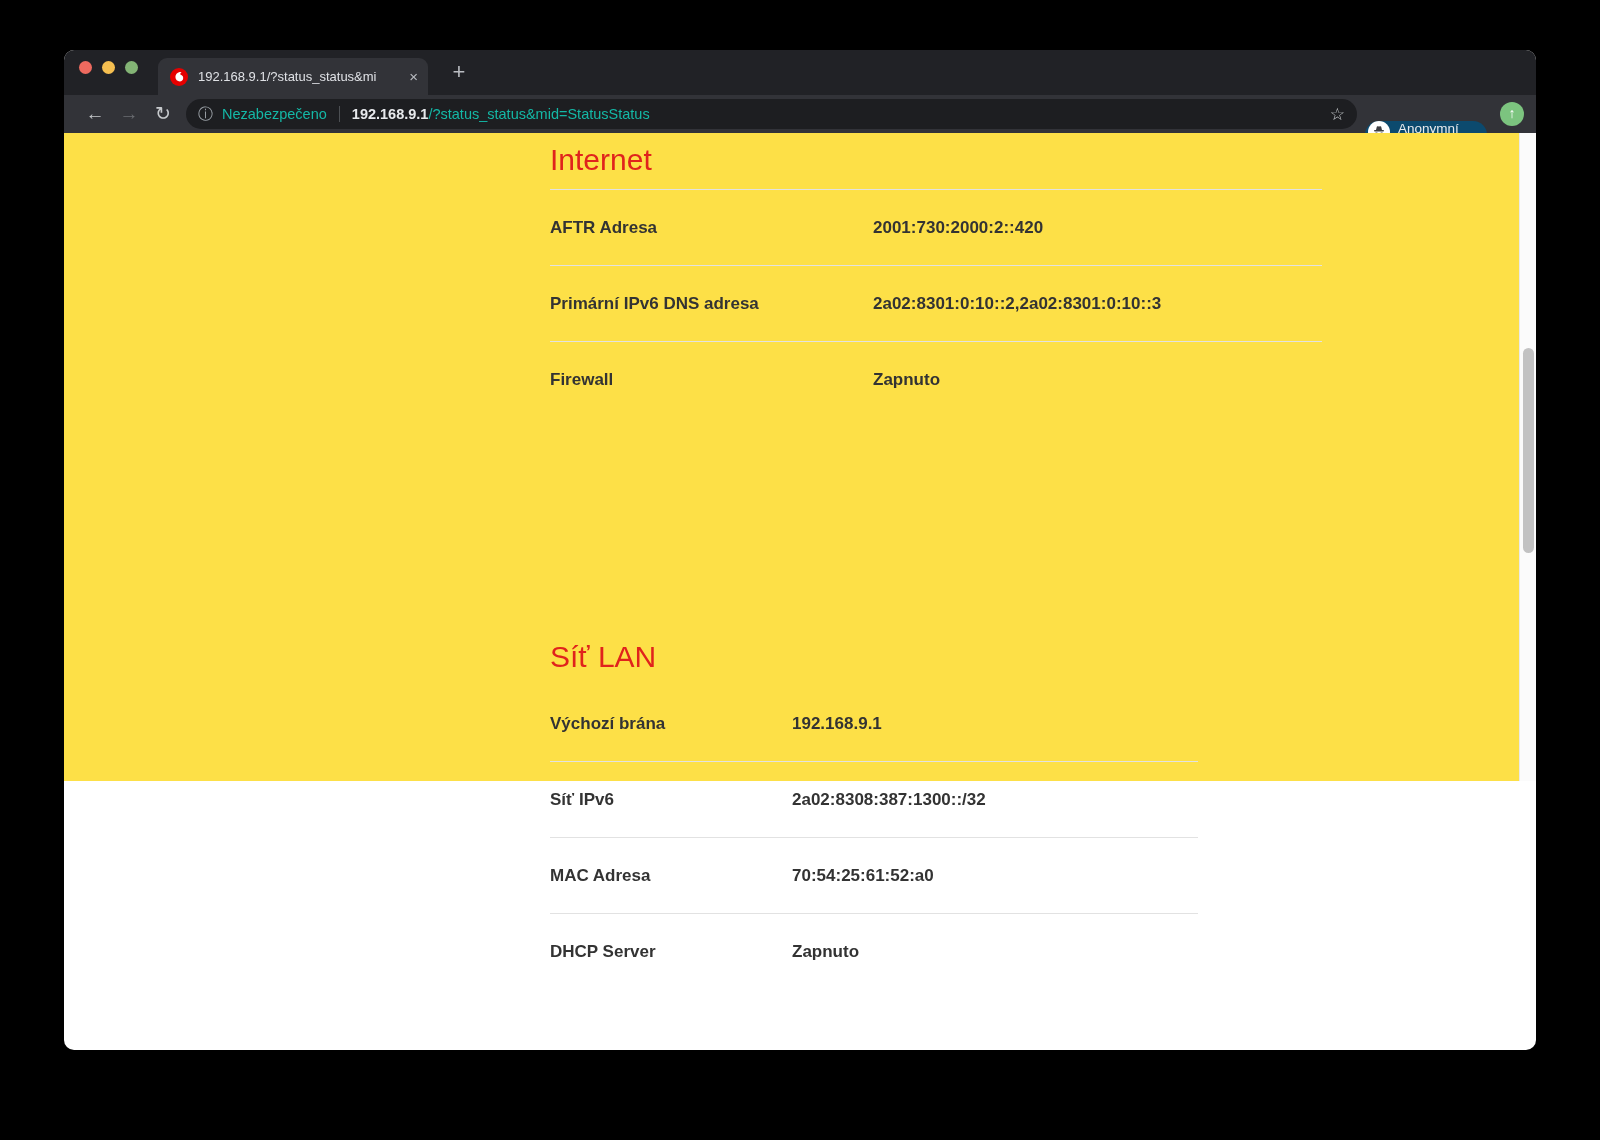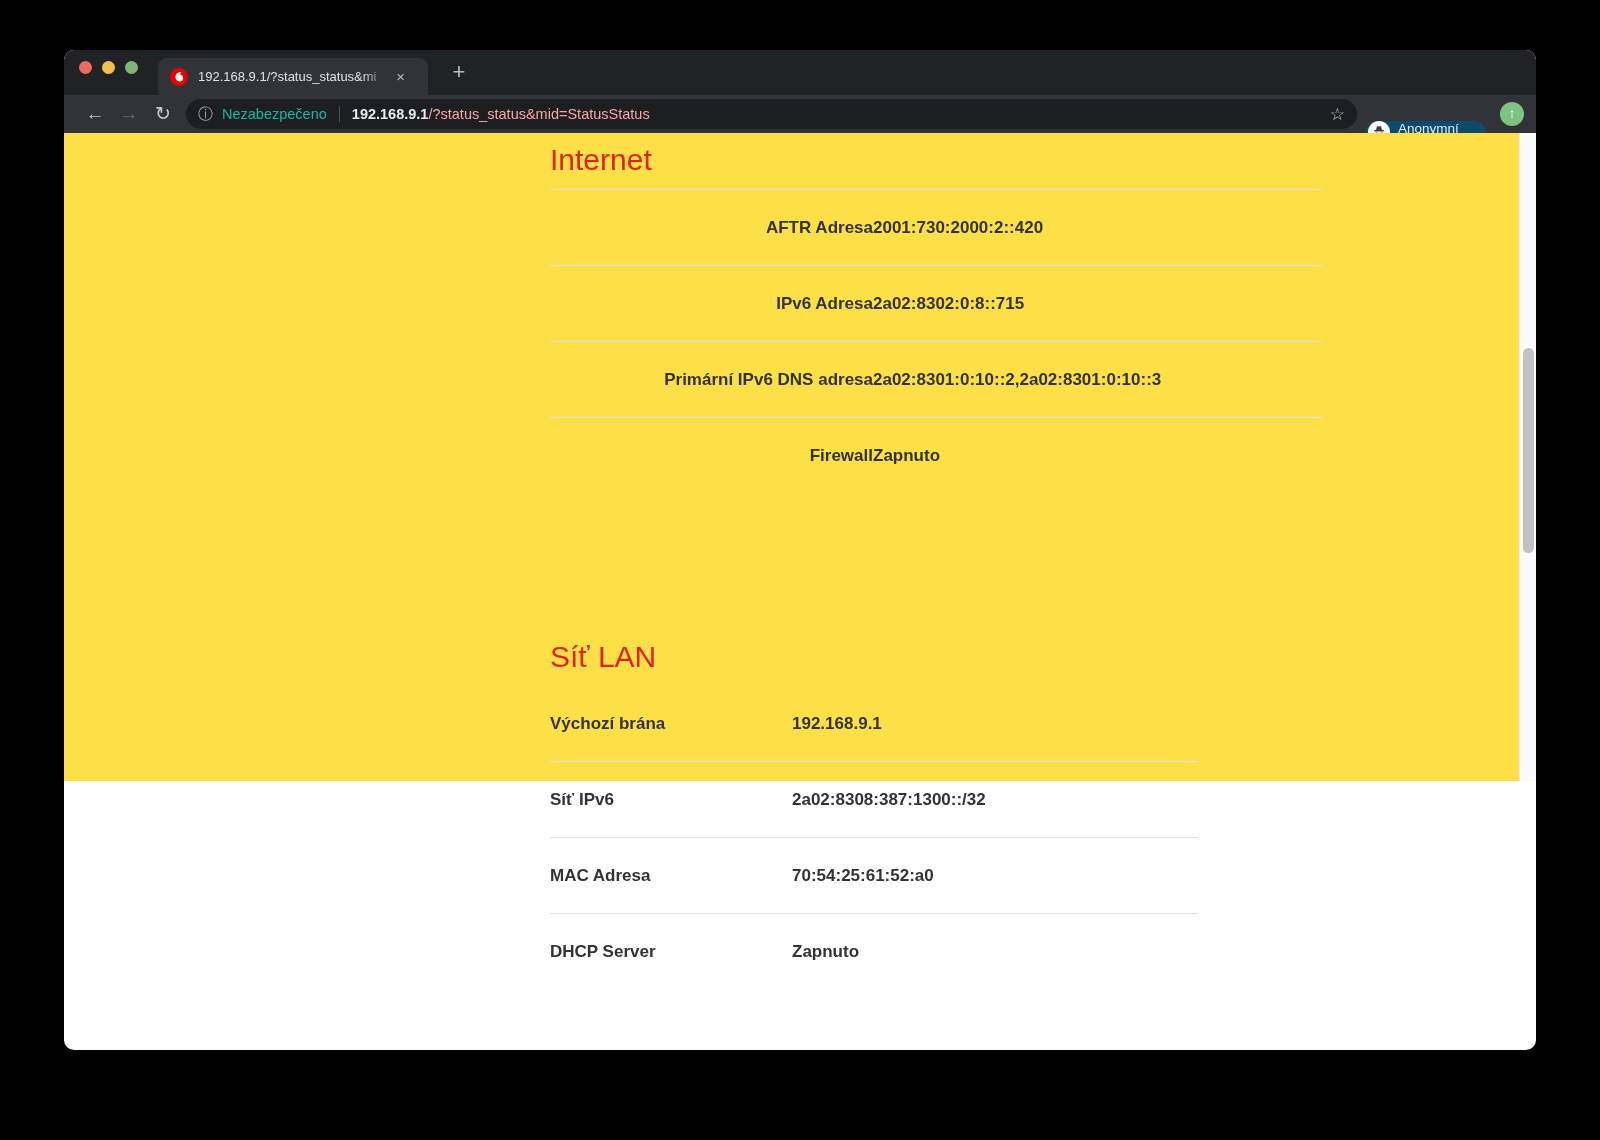--- a/index.html
+++ b/index.html
@@ -12,42 +12,42 @@
   
   .tabstrip { position:relative; height:45px; background:#212226; }
   .traffic { position:absolute; left:15px; top:11px; display:flex; gap:10px; }
   .traffic span { width:13px; height:13px; border-radius:50%; display:block; }
   .tl-close { background:#ed6a5f; }
   .tl-min   { background:#f5bf50; }
   .tl-zoom  { background:#83b475; }
 
   .tab { position:absolute; left:94px; top:8px; width:270px; height:37px;
          background:#323338; border-radius:9px 9px 0 0;
-         display:flex; align-items:center; padding:0 23px 0 12px; }
+         display:flex; align-items:center; padding:0 10px 0 12px; }
   .tab-favicon { width:18px; height:18px; flex:0 0 18px; }
   .tab-title { position:relative; flex:1; margin-left:10px; font-size:13px;
                color:#dfe1e5; white-space:nowrap; overflow:hidden; height:17px; line-height:17px; }
   .tab-title::after { content:""; position:absolute; right:0; top:0; bottom:0; width:26px;
                background:linear-gradient(to right, rgba(50,51,56,0), #323338); }
   .tab-close { color:#b9bcc1; font-size:15px; margin-left:8px; line-height:15px; cursor:default; }
   .newtab { position:absolute; left:380px; top:7px; width:30px; height:30px; text-align:center;
             line-height:29px; font-size:22px; color:#b9bcc1; }
 
   
   .toolbar { position:relative; height:38px; background:#323338;
              display:flex; align-items:center; padding:0 0 0 14px; }
   .nav-ic { width:34px; text-align:center; font-size:19px; color:#c8cbce; line-height:34px; }
   .nav-ic.disabled { color:#6b6e72; }
   .omnibox { display:flex; align-items:center; margin-left:6px; width:1171px; height:30px;
              border-radius:15px; background:#1d1e21; padding:0 12px; font-size:14.5px; }
   .info-ic { color:#9aa0a6; font-size:15px; }
   .sec-label { color:#14b8a6; margin-left:9px; }
   .omni-div { width:1px; height:16px; background:#4c4f53; margin:0 12px; }
   .url-host { color:#e8eaed; font-weight:bold; }
-  .url-path { color:#fca5a5; }
+  .url-path { color:#14b8a6; }
   .omni-spacer { flex:1; }
   .star-ic { color:#c8cbce; font-size:17px; }
   .incog-badge { position:absolute; left:1301px; top:5px; width:122px; height:28px;
                  border-radius:14px; background:#0c4a6e; display:flex; align-items:flex-start;
                  padding:0 10px 0 3px;margin-top:21px; }
   .incog-circle { width:22px; height:22px; border-radius:50%; background:#fff;
                   display:flex; align-items:center; justify-content:center; flex:0 0 22px; }
   .incog-label { color:#e8eaed; font-size:13.5px; margin-left:8px; }
   .ext-icon { position:absolute; left:1436px; top:7px; width:24px; height:24px; border-radius:50%;
               background:#7cc47f; color:#fff; text-align:center; line-height:23px;
@@ -65,21 +65,21 @@
                  color:#e0231c; font-weight:normal; }
   #internet-heading { top:11px; }
   #lan-heading { top:508px; }
 
   .info-table { position:absolute; left:486px; }
   #internet-table { top:56px; width:772px; border-top:1px solid #e2e2e2; }
   #lan-table { top:553px; width:648px; }
   .row { height:76px; display:flex; align-items:center; border-bottom:1px solid #e2e2e2; }
   .row:last-child { border-bottom:none; }
   .row .label, .row .value { font-size:17px; font-weight:bold; color:#333; }
-  #internet-table .label { width:323px; flex:0 0 323px;text-align:right; }
+  #internet-table .label { width:323px; flex:0 0 323px; }
   #lan-table .label { width:242px; flex:0 0 242px; }
 </style>
 </head>
 <body>
 
 <div class="window">
 
   <div class="tabstrip">
     <div class="traffic">
       <span class="tl-close"></span>
@@ -133,24 +133,20 @@
   <div class="content">
 
     <h1 class="sec-heading" id="internet-heading">Internet</h1>
 
     <div class="info-table" id="internet-table">
       <div class="row">
         <span class="label">AFTR Adresa</span>
         <span class="value">2001:730:2000:2::420</span>
       </div>
       <div class="row">
-        <span class="label">IPv6 Adresa</span>
-        <span class="value">2a02:8302:0:8::715</span>
-      </div>
-      <div class="row">
         <span class="label">Primární IPv6 DNS adresa</span>
         <span class="value">2a02:8301:0:10::2,2a02:8301:0:10::3</span>
       </div>
       <div class="row">
         <span class="label">Firewall</span>
         <span class="value">Zapnuto</span>
       </div>
     </div>
 
     <h1 class="sec-heading" id="lan-heading">Síť LAN</h1>

